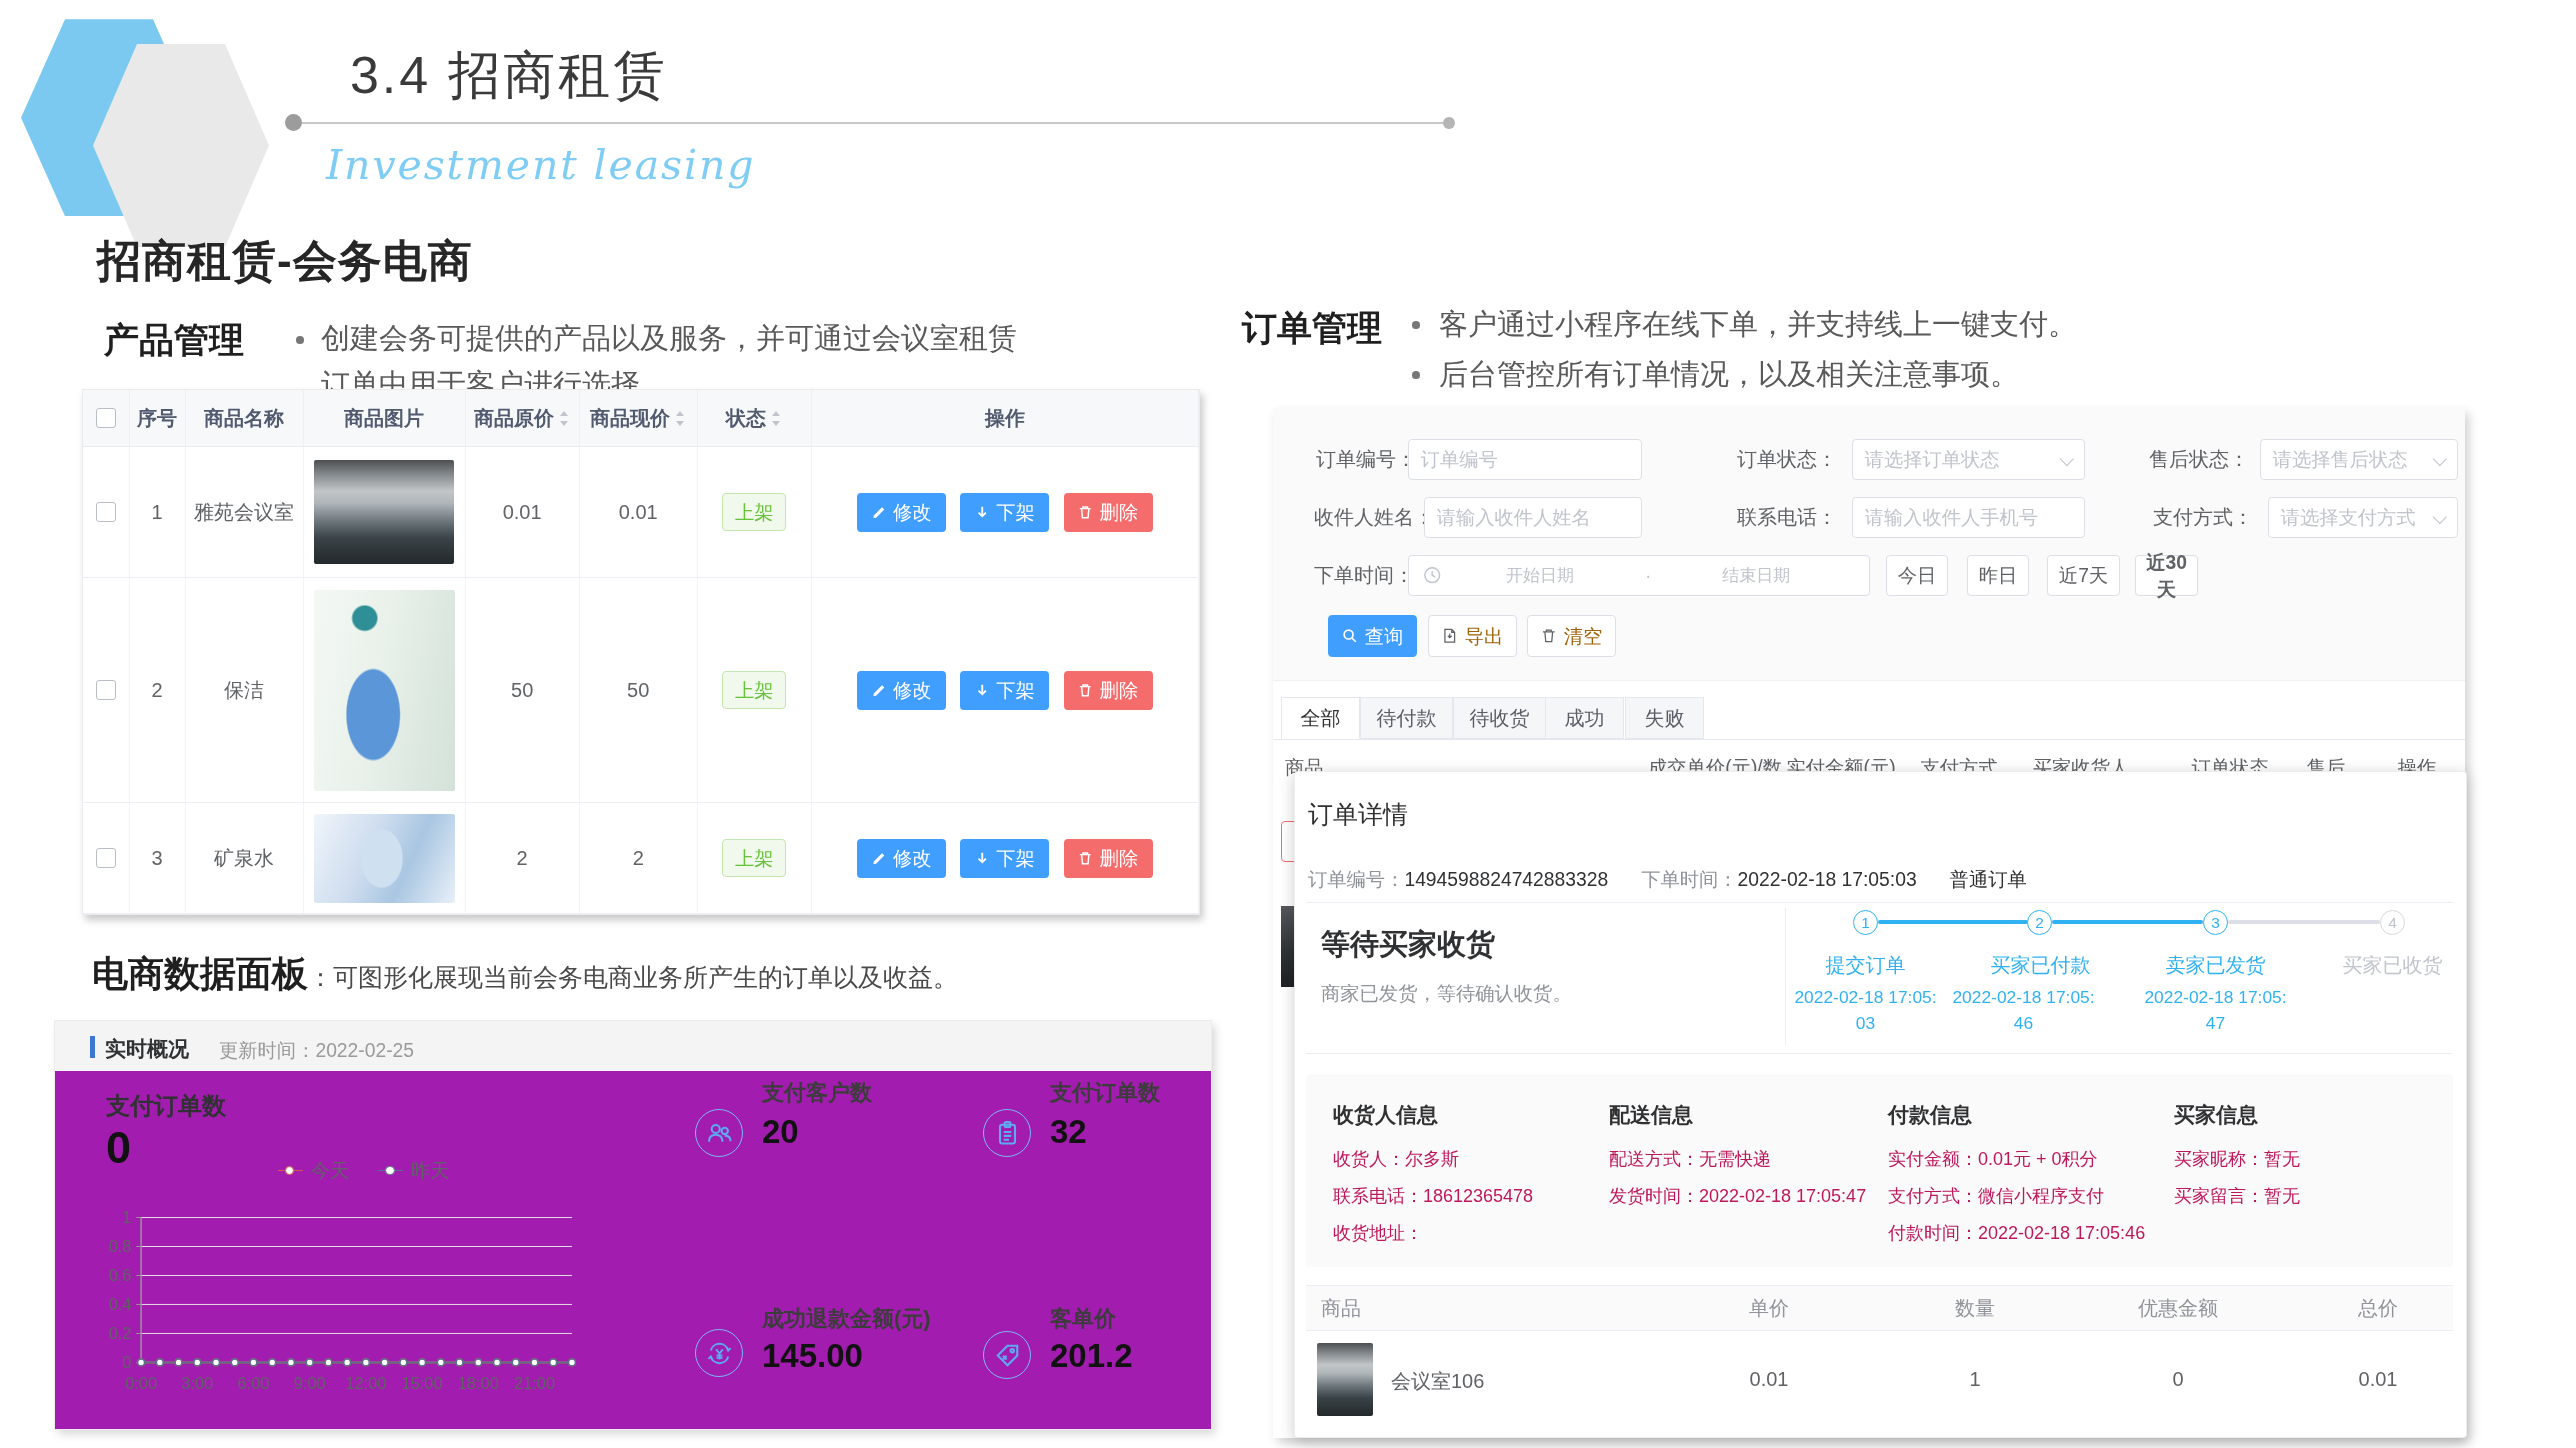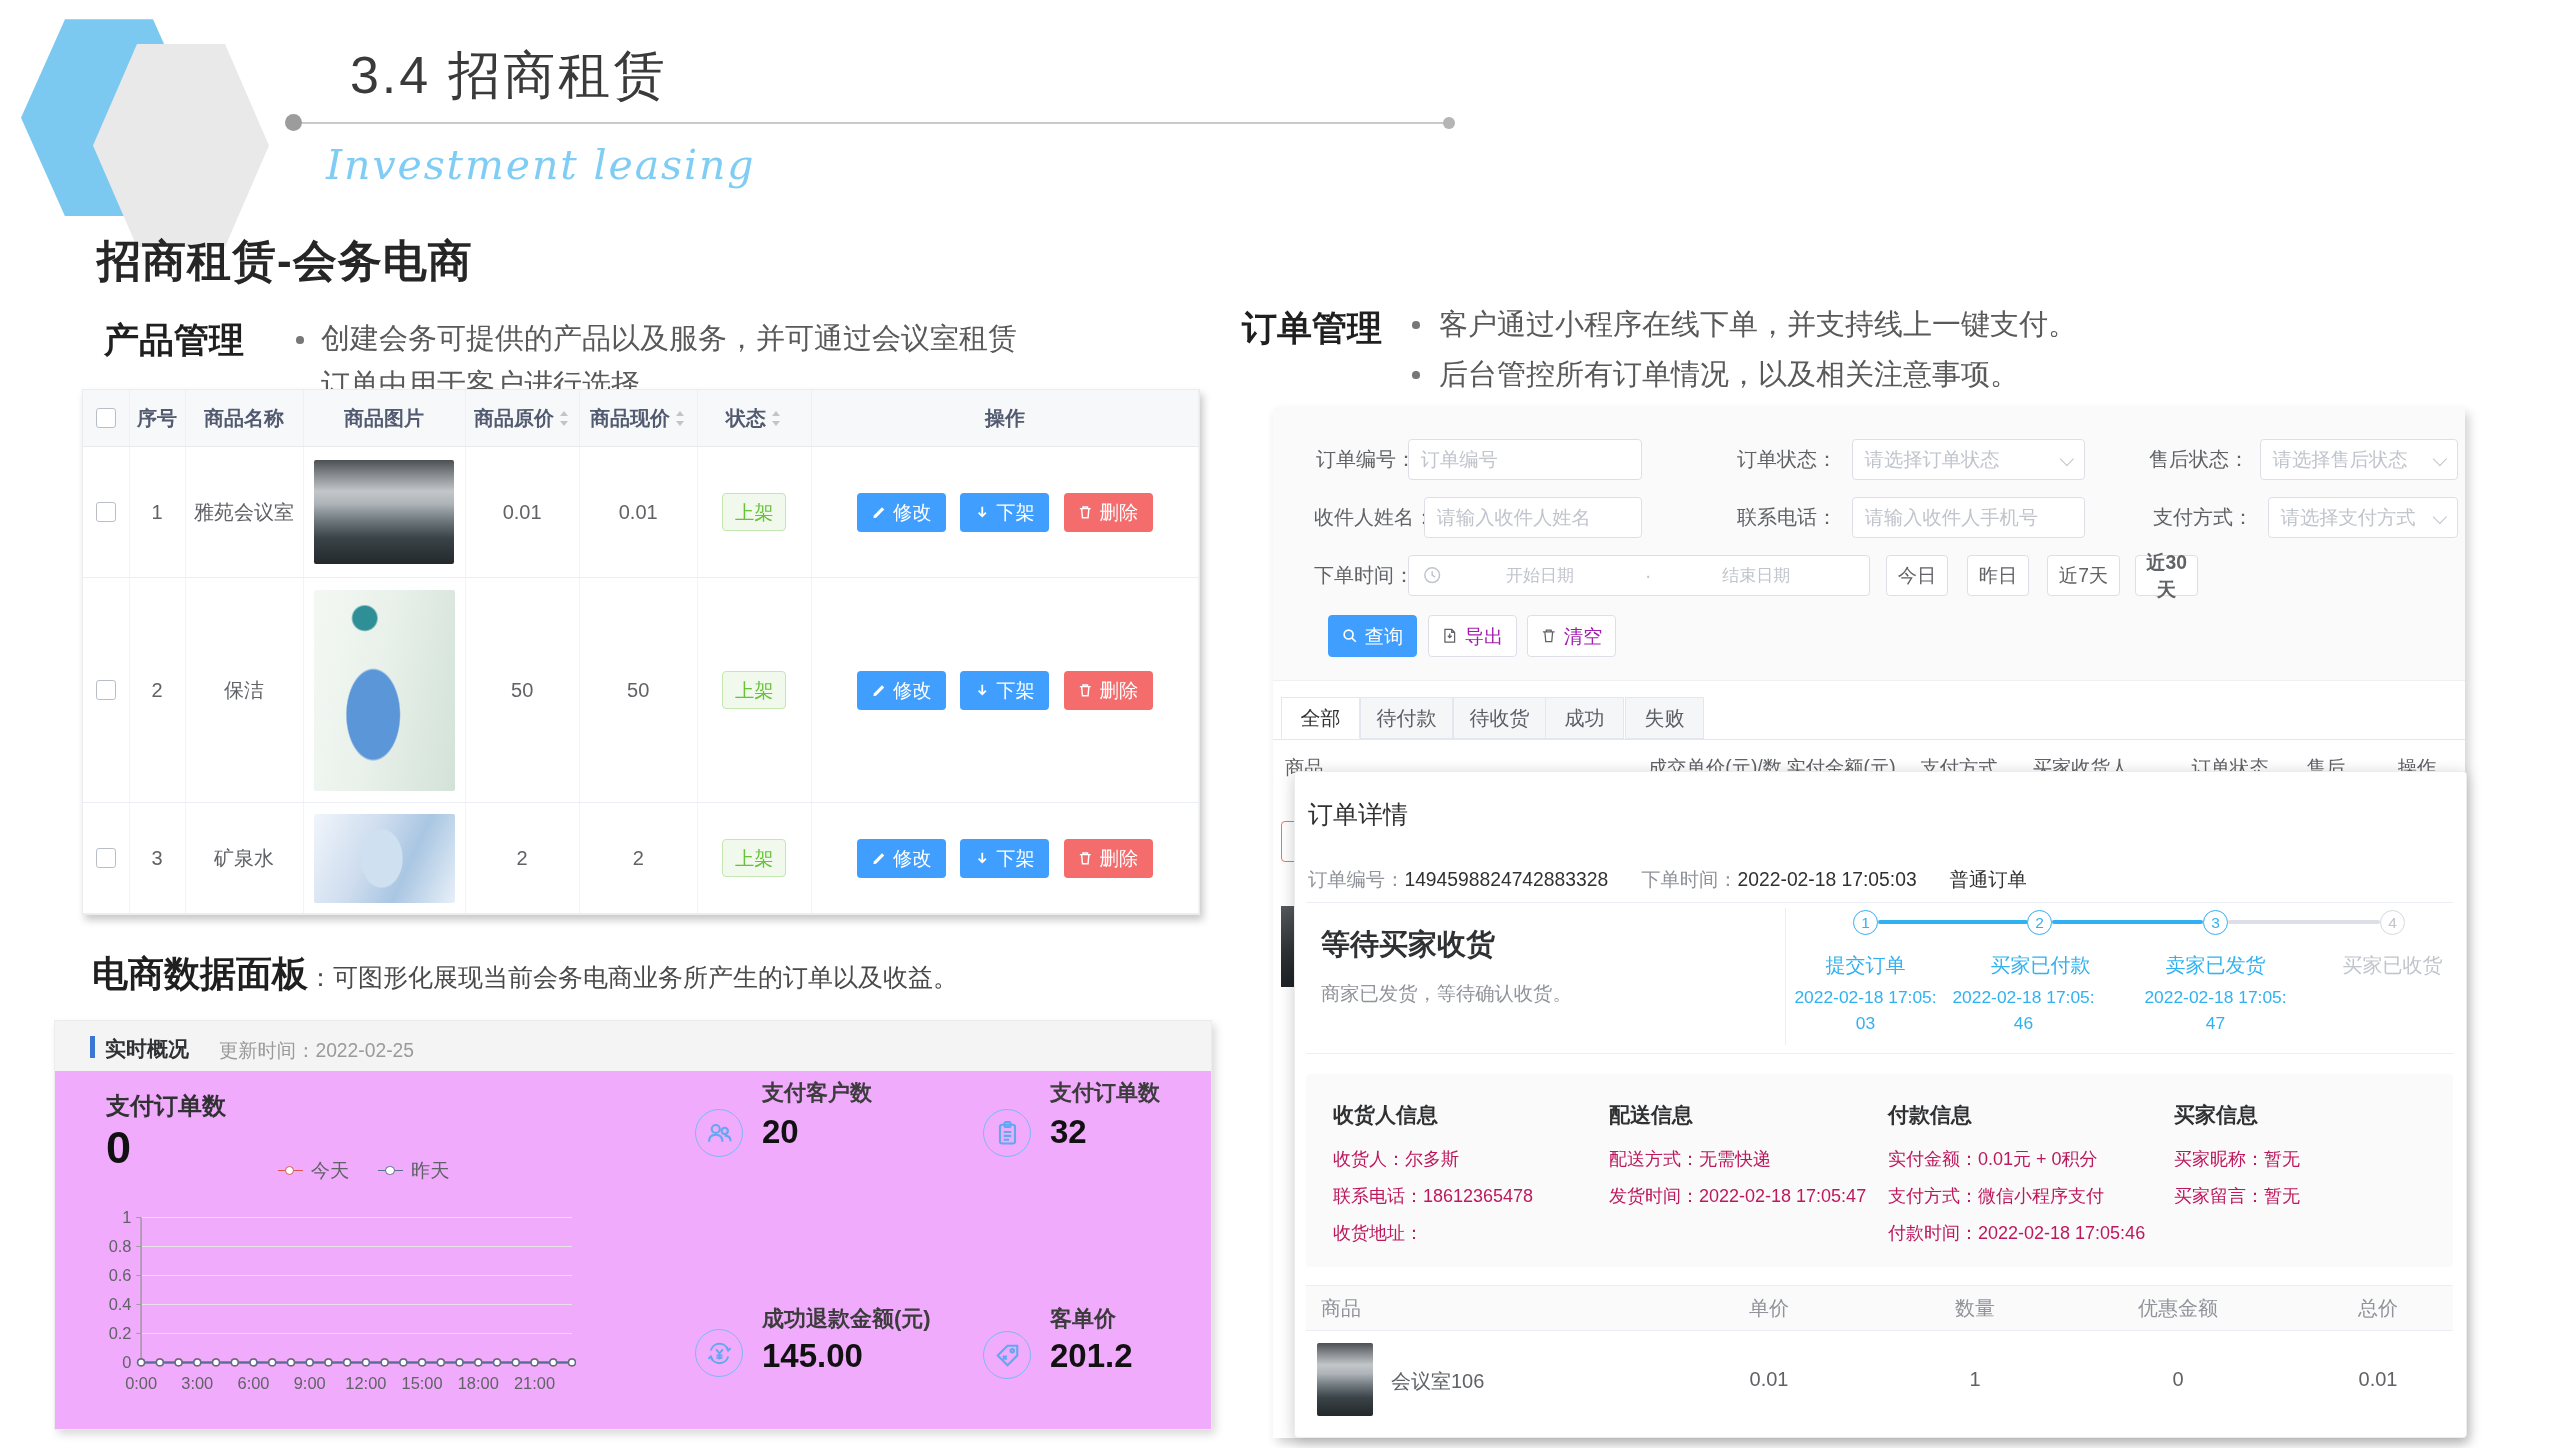--- a/index.html
+++ b/index.html
@@ -35,21 +35,21 @@
   .img-water{background:radial-gradient(ellipse 25% 55% at 48% 50%,#cfe0f0 0 58%,rgba(207,224,240,0) 61%),linear-gradient(115deg,#f0f5fb 0%,#cddcee 40%,#a9c6e2 65%,#e8f0f8 100%);}
   .badge{display:inline-block;padding:4.8px 11.6px;font-size:19.3px;color:#67C23A;background:#F0F9EB;border:1px solid #C2E7B0;border-radius:3.9px;}
   .acts{display:flex;gap:14.5px;justify-content:center;}
   .btn{display:inline-flex;align-items:center;gap:6.8px;height:39px;padding:0 14.5px;border:none;border-radius:3.9px;color:#fff;font-size:19.3px;cursor:pointer;font-family:inherit;}
   .btn.blue{background:#409EFF;}
   .btn.red{background:#F56C6C;}
   
   .dash-head{left:92px;top:950px;display:flex;align-items:baseline;}
   .dash-head b{font-size:36px;color:#1F1F1F;}
   .dash-head span{font-size:25px;color:#4A4A4A;}
-  .dash-panel{left:54px;top:1020px;width:1156px;height:408px;background:#f0abfc;border:1px solid #ececec;box-shadow:3.9px 4.8px 8.7px rgba(0,0,0,.16);}
+  .dash-panel{left:54px;top:1020px;width:1156px;height:408px;background:#a21caf;border:1px solid #ececec;box-shadow:3.9px 4.8px 8.7px rgba(0,0,0,.16);}
   .dash-band{position:absolute;left:0;top:0;width:100%;height:50px;background:#F4F4F4;}
   .blue-bar{position:absolute;left:35px;top:14.5px;width:4.8px;height:22px;background:#3A76D2;}
   .ov-label{position:absolute;left:50px;top:13.5px;font-size:21px;font-weight:bold;color:#303133;}
   .ov-time{position:absolute;left:164px;top:15.5px;font-size:19.3px;color:#9A9A9A;}
   .pay-label{left:106px;top:1090px;font-size:24px;font-weight:bold;color:#303133;}
   .pay-value{left:106px;top:1122px;font-size:45px;font-weight:bold;color:#111;}
   .legend{left:278px;top:1157px;display:flex;gap:29px;align-items:center;}
   .lg-item{display:flex;align-items:center;gap:7.7px;font-size:19.3px;color:#606266;}
   .lg-marker{position:relative;width:25px;height:11.6px;}
   .lg-marker::before{content:"";position:absolute;left:0;top:4.8px;width:25px;height:1.9px;background:currentColor;}
@@ -66,21 +66,21 @@
   .finput::placeholder{color:#C0C4CC;}
   .fselect{position:absolute;height:41px;background:#fff;border:1px solid #DCDFE6;border-radius:3.9px;display:flex;align-items:center;padding:0 33px 0 11.6px;box-sizing:border-box;cursor:pointer;}
   .fselect .ph{font-size:19.3px;color:#C0C4CC;white-space:nowrap;}
   .chev{position:absolute;right:12.6px;top:13.5px;width:8.7px;height:8.7px;border-right:1.9px solid #C0C4CC;border-bottom:1.9px solid #C0C4CC;transform:rotate(45deg);}
   .daterange{position:absolute;height:41px;background:#fff;border:1px solid #DCDFE6;border-radius:3.9px;display:flex;align-items:center;box-sizing:border-box;padding:0 13.5px;}
   .daterange .ph{flex:1;text-align:center;font-size:17px;color:#C0C4CC;}
   .daterange .sep{color:#C0C4CC;font-size:19.3px;padding:0 5.8px;}
   .qbtn{position:absolute;height:41px;background:#fff;border:1px solid #DCDFE6;border-radius:3.9px;font-size:19.3px;color:#606266;cursor:pointer;display:flex;align-items:center;justify-content:center;font-family:inherit;}
   .abtn{position:absolute;height:42px;border-radius:3.9px;font-size:19.3px;display:inline-flex;align-items:center;justify-content:center;gap:7.7px;cursor:pointer;font-family:inherit;box-sizing:border-box;}
   .abtn.primary{background:#409EFF;border:1px solid #409EFF;color:#fff;}
-  .abtn.plain{background:#fff;border:1px solid #DCDFE6;color:#a21caf;}
+  .abtn.plain{background:#fff;border:1px solid #DCDFE6;color:#a16207;}
   
   .tabline{left:1273px;top:739px;width:1192px;height:1px;background:#E4E7ED;}
   .tab{position:absolute;top:697px;height:42px;box-sizing:border-box;border:1px solid #E4E7ED;background:#F5F6F7;color:#5A5E66;font-size:20px;display:flex;align-items:center;justify-content:center;cursor:pointer;}
   .tab.active{background:#fff;color:#303133;border-bottom:1px solid #fff;height:42px;}
   .lh{position:absolute;top:754px;font-size:19.3px;color:#606266;white-space:nowrap;}
   .lh.c{transform:translateX(-50%);}
   .frag-red{left:1281px;top:821px;width:21px;height:39px;background:#fff;border:1.9px solid #F56C6C;border-radius:3.9px;}
   .frag-img{left:1281px;top:906px;width:13.5px;height:81px;background:linear-gradient(180deg,#55585c,#2c3134 60%,#1e2224);}
   
   .detail{left:1294px;top:771px;width:1171px;height:665px;background:#fff;border-radius:3.9px;box-shadow:0 3.9px 15.5px rgba(0,0,0,.20);border:1px solid #ededed;}

